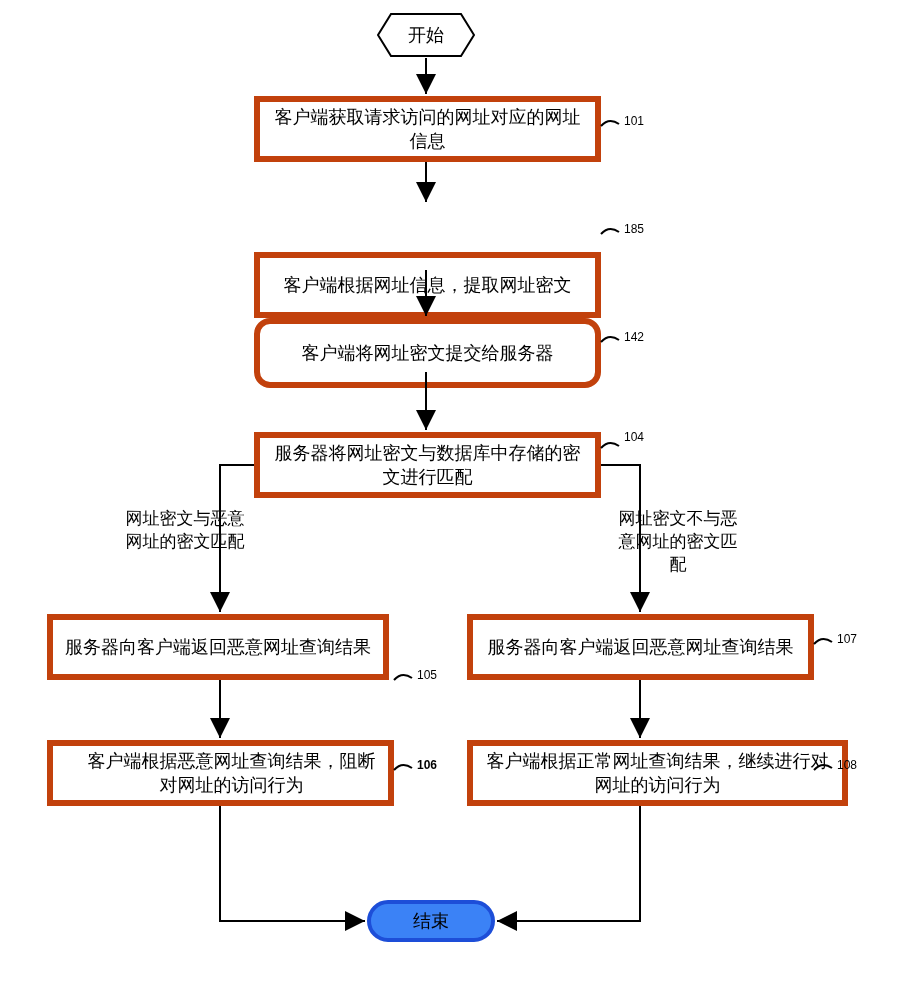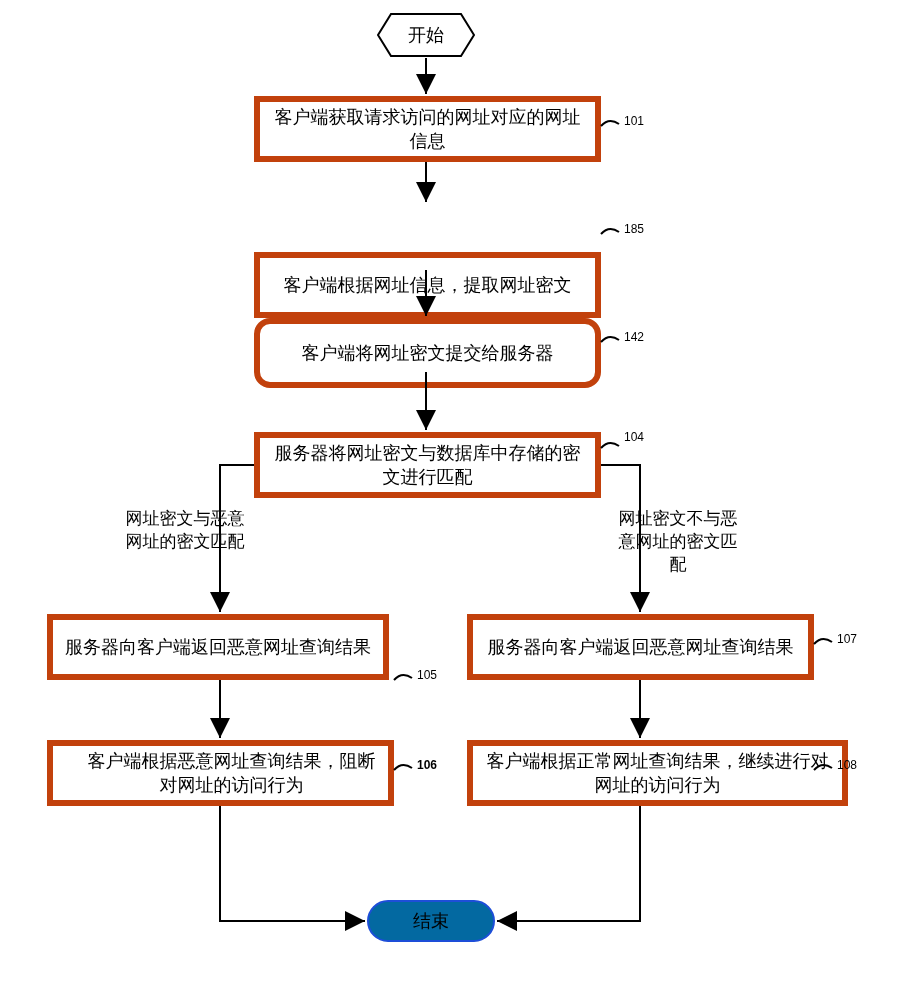--- a/index.html
+++ b/index.html
@@ -29,23 +29,23 @@
     position: absolute;
     display: flex;
     align-items: center;
     justify-content: center;
     font-size: 18px;
   }
   .hex svg { position: absolute; top:0; left:0; }
   .hex span { position: relative; z-index: 1; }
   .term {
     position: absolute;
-    border: 2px solid #1d4ed8;
+    border: 4px solid #1d4ed8;
     border-radius: 999px;
-    background: #0369a1;
+    background: #3b82f6;
     display: flex;
     align-items: center;
     justify-content: center;
     font-size: 18px;
   }
   .lblnum {
     position: absolute;
     font-size: 12px;
   }
   .branch-label {

